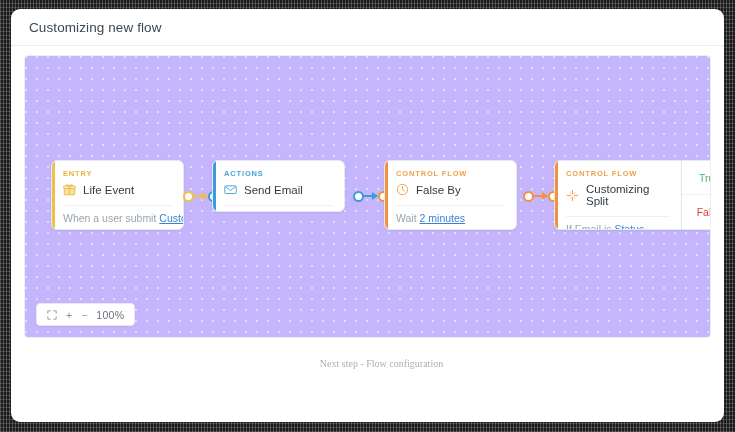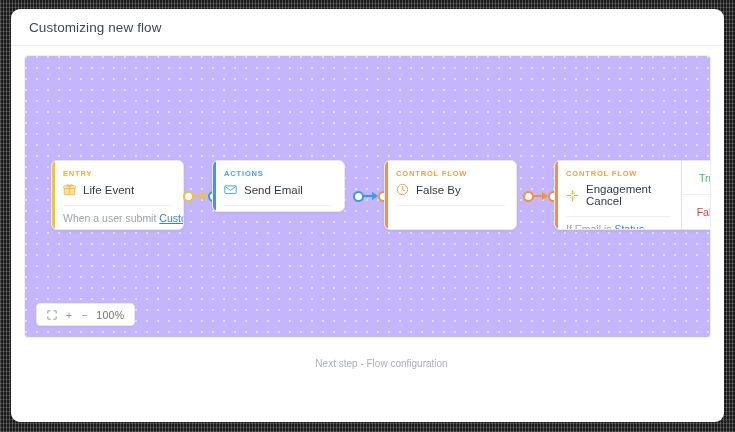--- a/index.html
+++ b/index.html
@@ -266,20 +266,21 @@
     width: 154px;
     height: 28px;
     cursor: pointer;
     letter-spacing: .2px;
   }
   .footer-note {
     margin-top: 8px;
     font-size: 10px;
     color: #a8b0b8;
     margin-left: 28px;
+    font-family: Liberation Serif, serif;
   }
 </style>
 </head>
 <body>
 
 <div id="frame">
   <div id="dialog">
 
     <div class="title-bar">
       <span class="page-title">Customizing new flow</span>
@@ -356,20 +357,24 @@
             <div class="node-title">
               <span class="glyph">
                 <svg width="13" height="13" viewBox="0 0 16 16">
                   <circle cx="8" cy="8" r="6.4" fill="none" stroke="#f0a04a" stroke-width="1.2"></circle>
                   <path d="M8 4.4V8l2.6 1.7" fill="none" stroke="#f0a04a" stroke-width="1.2" stroke-linecap="round"></path>
                 </svg>
               </span>
               <span>False By</span>
             </div>
           </div>
+          <div class="node-foot">
+            <span>Wait</span>
+            <a href="#">2 minutes</a>
+          </div>
         </div>
 
         <div class="conn" style="left:498px; top:134px; width:36px;">
           <span class="dot orange"></span>
           <span class="wire orange"></span>
           <span class="arrow orange"></span>
           <span class="dot orange"></span>
         </div>
         <div class="handle" style="left:542px; top:134px;"></div>
 
@@ -377,21 +382,21 @@
           <div class="accent a-control"></div>
           <div class="node-body">
             <div class="node-kicker k-control">CONTROL FLOW</div>
             <div class="node-title">
               <span class="glyph">
                 <svg width="13" height="13" viewBox="0 0 16 16">
                   <path d="M1.5 8h4.2M8 1.8v4.1M8 10.1v4.1M10.3 8h4.2" stroke="#f0a04a" stroke-width="1.2" stroke-linecap="round"></path>
                   <path d="M5.2 4.6 7 6.4M11 4.6 9.2 6.4M5.2 11.4 7 9.6M11 11.4 9.2 9.6" stroke="#f5bd85" stroke-width="1.1" stroke-linecap="round"></path>
                 </svg>
               </span>
-              <span>Engagement Cancel</span>
+              <span>Customizing Split</span>
             </div>
           </div>
           <div class="node-foot">
             <span>If Email is</span>
             <a href="#">Status</a>
           </div>
         </div>
 
         <div class="branch-panel" style="left:657px; top:104px; width:56px; height:70px;">
           <div class="branch-row top true">

